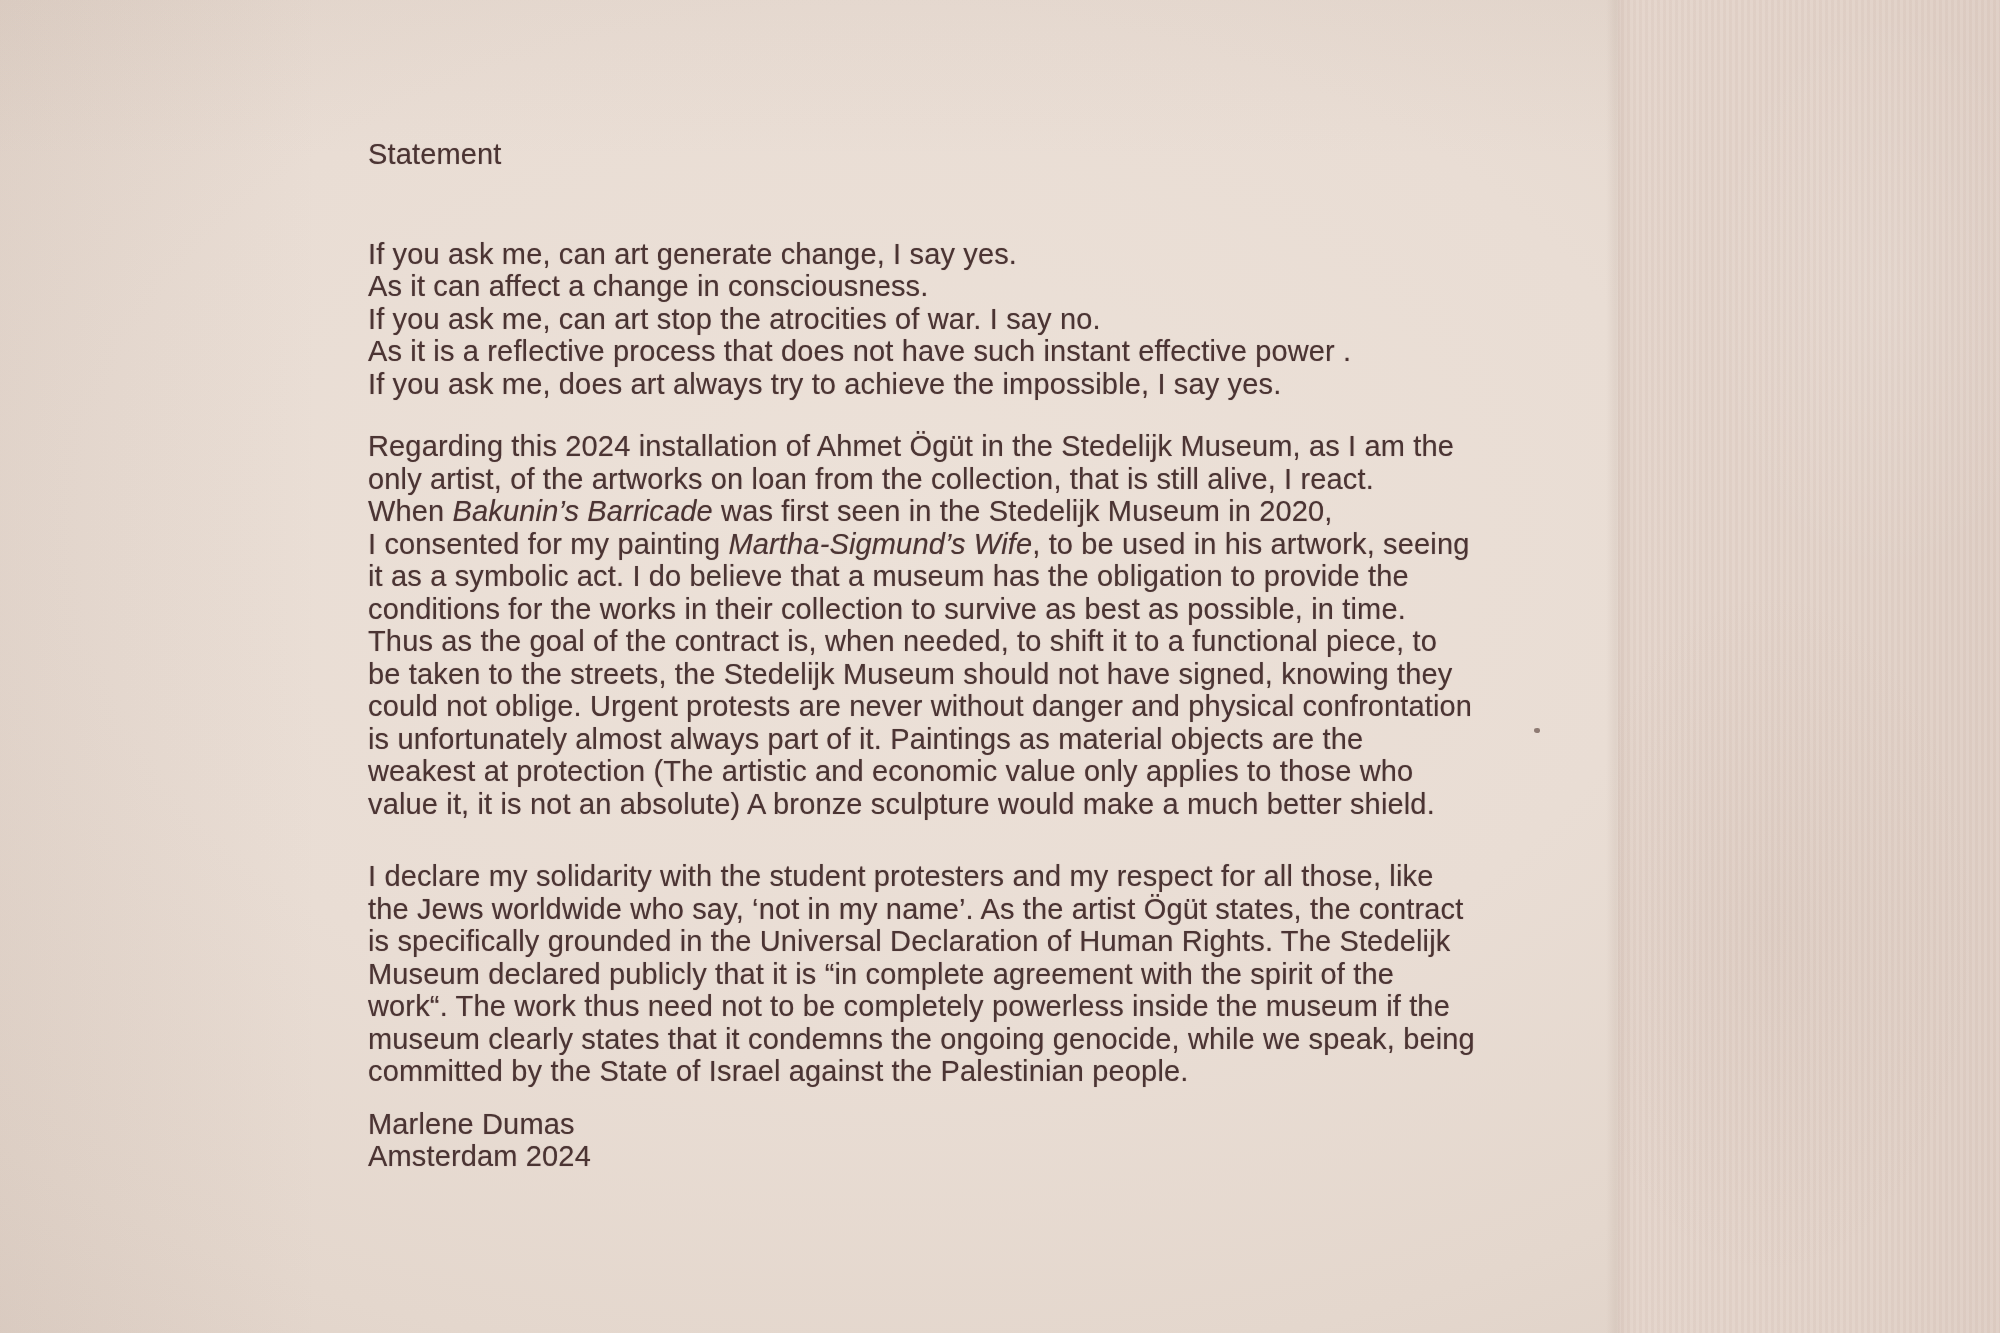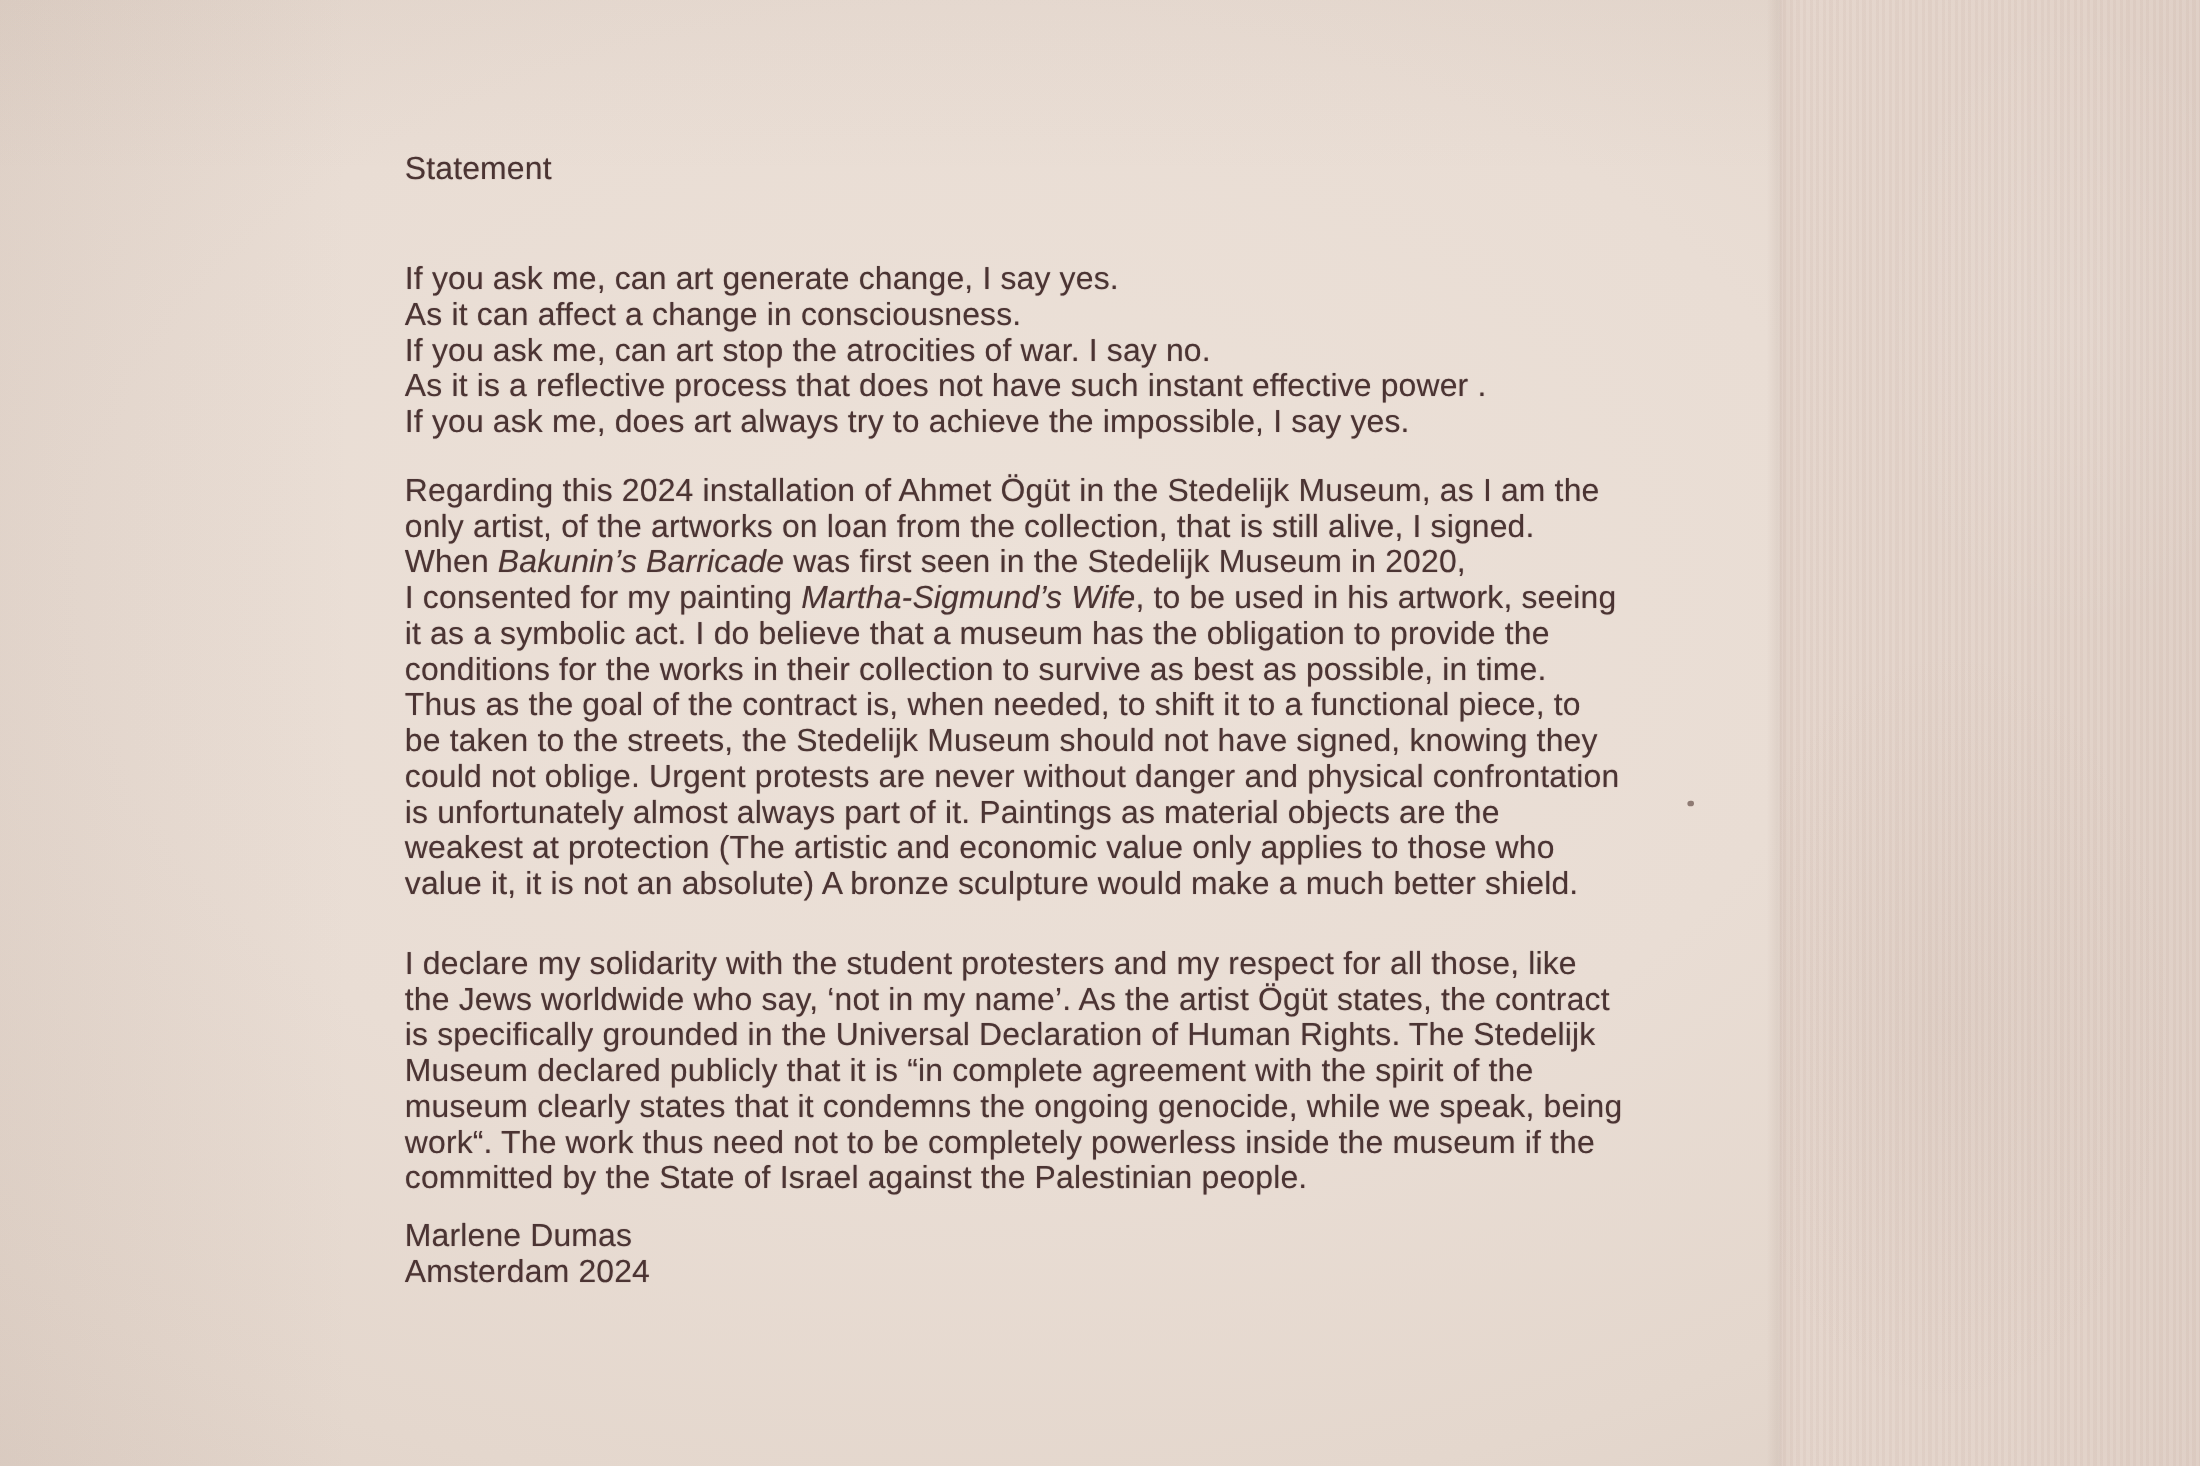--- a/index.html
+++ b/index.html
@@ -89,39 +89,39 @@
     <div class="doc-body">
         <div class="paragraph">
           <div class="line"><span>If you ask me, can art generate change, I say yes.</span></div>
           <div class="line"><span>As it can affect a change in consciousness.</span></div>
           <div class="line"><span>If you ask me, can art stop the atrocities of war. I say no.</span></div>
           <div class="line"><span>As it is a reflective process that does not have such instant effective power .</span></div>
           <div class="line"><span>If you ask me, does art always try to achieve the impossible, I say yes.</span></div>
         </div>
         <div class="paragraph">
           <div class="line"><span>Regarding this 2024 installation of Ahmet Ögüt in the Stedelijk Museum, as I am the</span></div>
-          <div class="line"><span>only artist, of the artworks on loan from the collection, that is still alive, I signed.</span></div>
+          <div class="line"><span>only artist, of the artworks on loan from the collection, that is still alive, I react.</span></div>
           <div class="line"><span>When </span><span class="italic">Bakunin’s Barricade</span><span> was first seen in the Stedelijk Museum in 2020,</span></div>
           <div class="line"><span>I consented for my painting </span><span class="italic">Martha-Sigmund’s Wife</span><span>, to be used in his artwork, seeing</span></div>
           <div class="line"><span>it as a symbolic act. I do believe that a museum has the obligation to provide the</span></div>
           <div class="line"><span>conditions for the works in their collection to survive as best as possible, in time.</span></div>
           <div class="line"><span>Thus as the goal of the contract is, when needed, to shift it to a functional piece, to</span></div>
           <div class="line"><span>be taken to the streets, the Stedelijk Museum should not have signed, knowing they</span></div>
           <div class="line"><span>could not oblige. Urgent protests are never without danger and physical confrontation</span></div>
           <div class="line"><span>is unfortunately almost always part of it. Paintings as material objects are the</span></div>
           <div class="line"><span>weakest at protection (The artistic and economic value only applies to those who</span></div>
           <div class="line"><span>value it, it is not an absolute) A bronze sculpture would make a much better shield.</span></div>
         </div>
         <div class="paragraph">
           <div class="line"><span>I declare my solidarity with the student protesters and my respect for all those, like</span></div>
           <div class="line"><span>the Jews worldwide who say, ‘not in my name’. As the artist Ögüt states, the contract</span></div>
           <div class="line"><span>is specifically grounded in the Universal Declaration of Human Rights. The Stedelijk</span></div>
           <div class="line"><span>Museum declared publicly that it is “in complete agreement with the spirit of the</span></div>
+          <div class="line"><span>work“. The work thus need not to be completely powerless inside the museum if the</span></div>
           <div class="line"><span>museum clearly states that it condemns the ongoing genocide, while we speak, being</span></div>
-          <div class="line"><span>work“. The work thus need not to be completely powerless inside the museum if the</span></div>
           <div class="line"><span>committed by the State of Israel against the Palestinian people.</span></div>
         </div>
       </div>
     <div class="signature">
       <div class="line">Marlene Dumas</div>
       <div class="line">Amsterdam 2024</div>
     </div>
   </div>
 </div>
 

